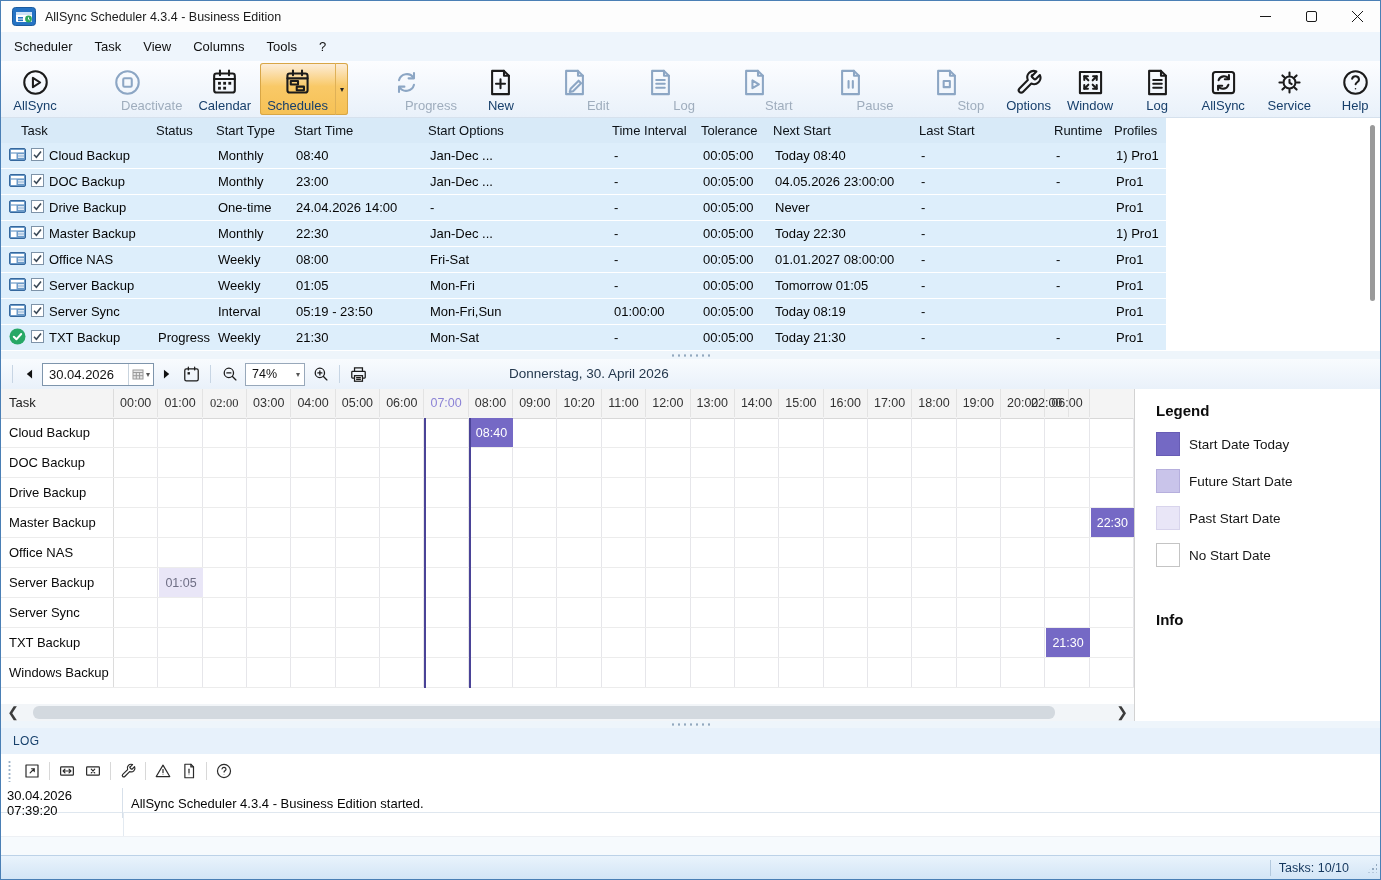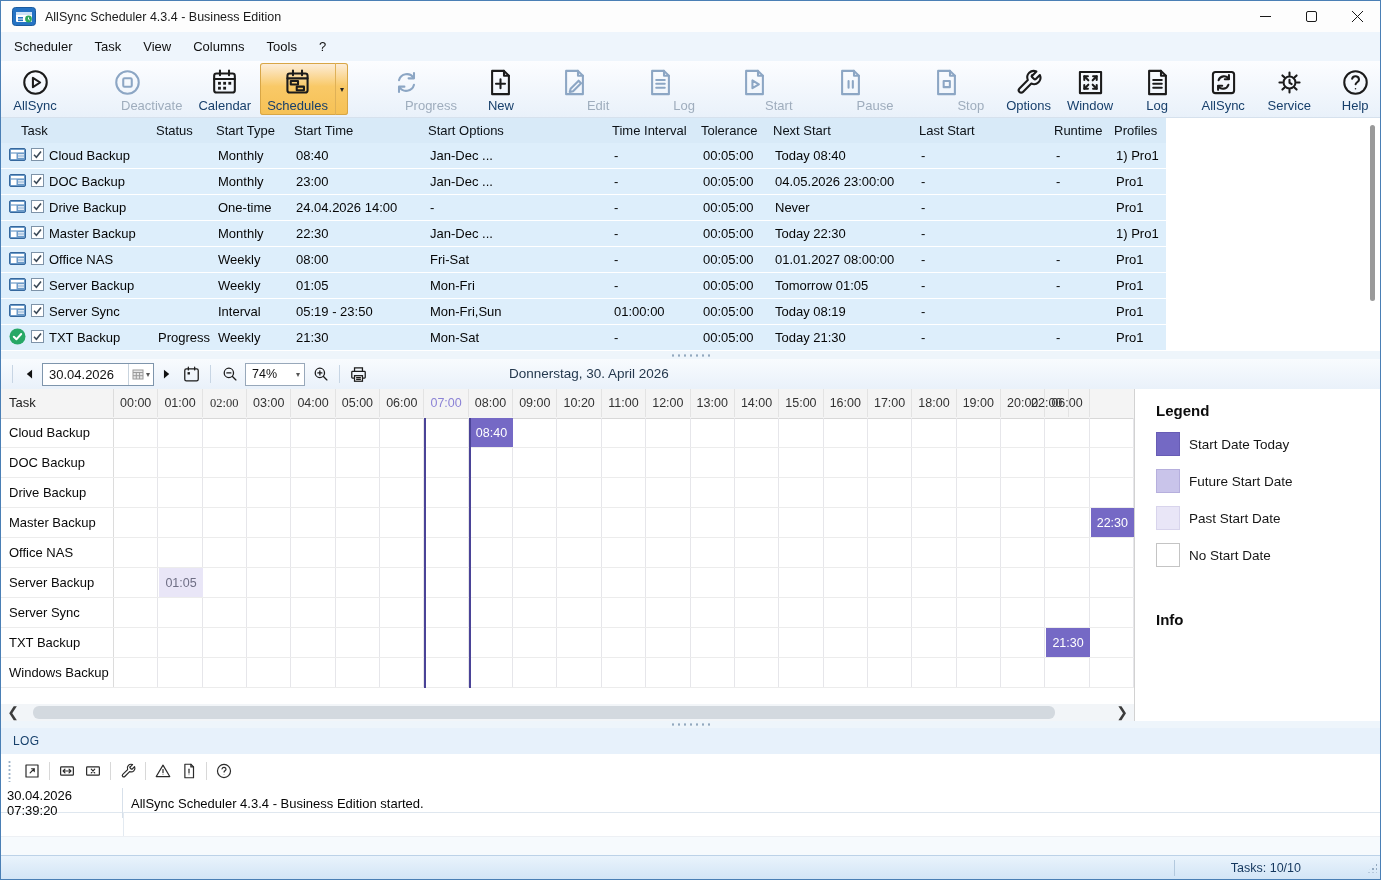--- a/index.html
+++ b/index.html
@@ -105,21 +105,21 @@
   .logtable{position:absolute;top:787px;left:0;right:0;height:70px;}
   .log-row{display:grid;grid-template-columns:122px 1fr;height:24px;align-items:center;font-size:13px;color:#060606;border-bottom:1px solid #dfe7ef;}
   .log-time{padding-left:6px;border-right:1px solid #d7e0ea;height:100%;display:flex;align-items:center;}
   .log-msg{padding-left:8px;}
   .log-empty{height:23px;border-bottom:1px solid #edf0f4;border-right:none;position:relative;}
   .log-empty.tint{background:#f6fafd;}
   .log-vline{position:absolute;left:122px;top:24px;bottom:0;width:1px;background:#e3eaf1;}
 
   
   .statusbar{position:absolute;bottom:0;left:0;right:0;height:23px;background:linear-gradient(#e9f3fc,#d3e5f6);
-             border-top:1px solid #bcd2e8;display:flex;align-items:center;justify-content:flex-end;gap:48px;}
+             border-top:1px solid #bcd2e8;display:flex;align-items:center;justify-content:flex-end;}
   .sb-sep{width:1px;height:16px;background:#b3c9de;margin-right:8px;}
   .sb-text{font-size:12.5px;color:#14375e;margin-right:18px;}
   .sb-grip{width:10px;height:10px;margin-right:3px;background-image:radial-gradient(circle,#93aac1 1.1px,transparent 1.3px);background-size:4px 4px;clip-path:polygon(100% 0,100% 100%,0 100%);}
 </style>
 </head>
 <body>
 
 <div class="window">
 
   <div class="titlebar">

